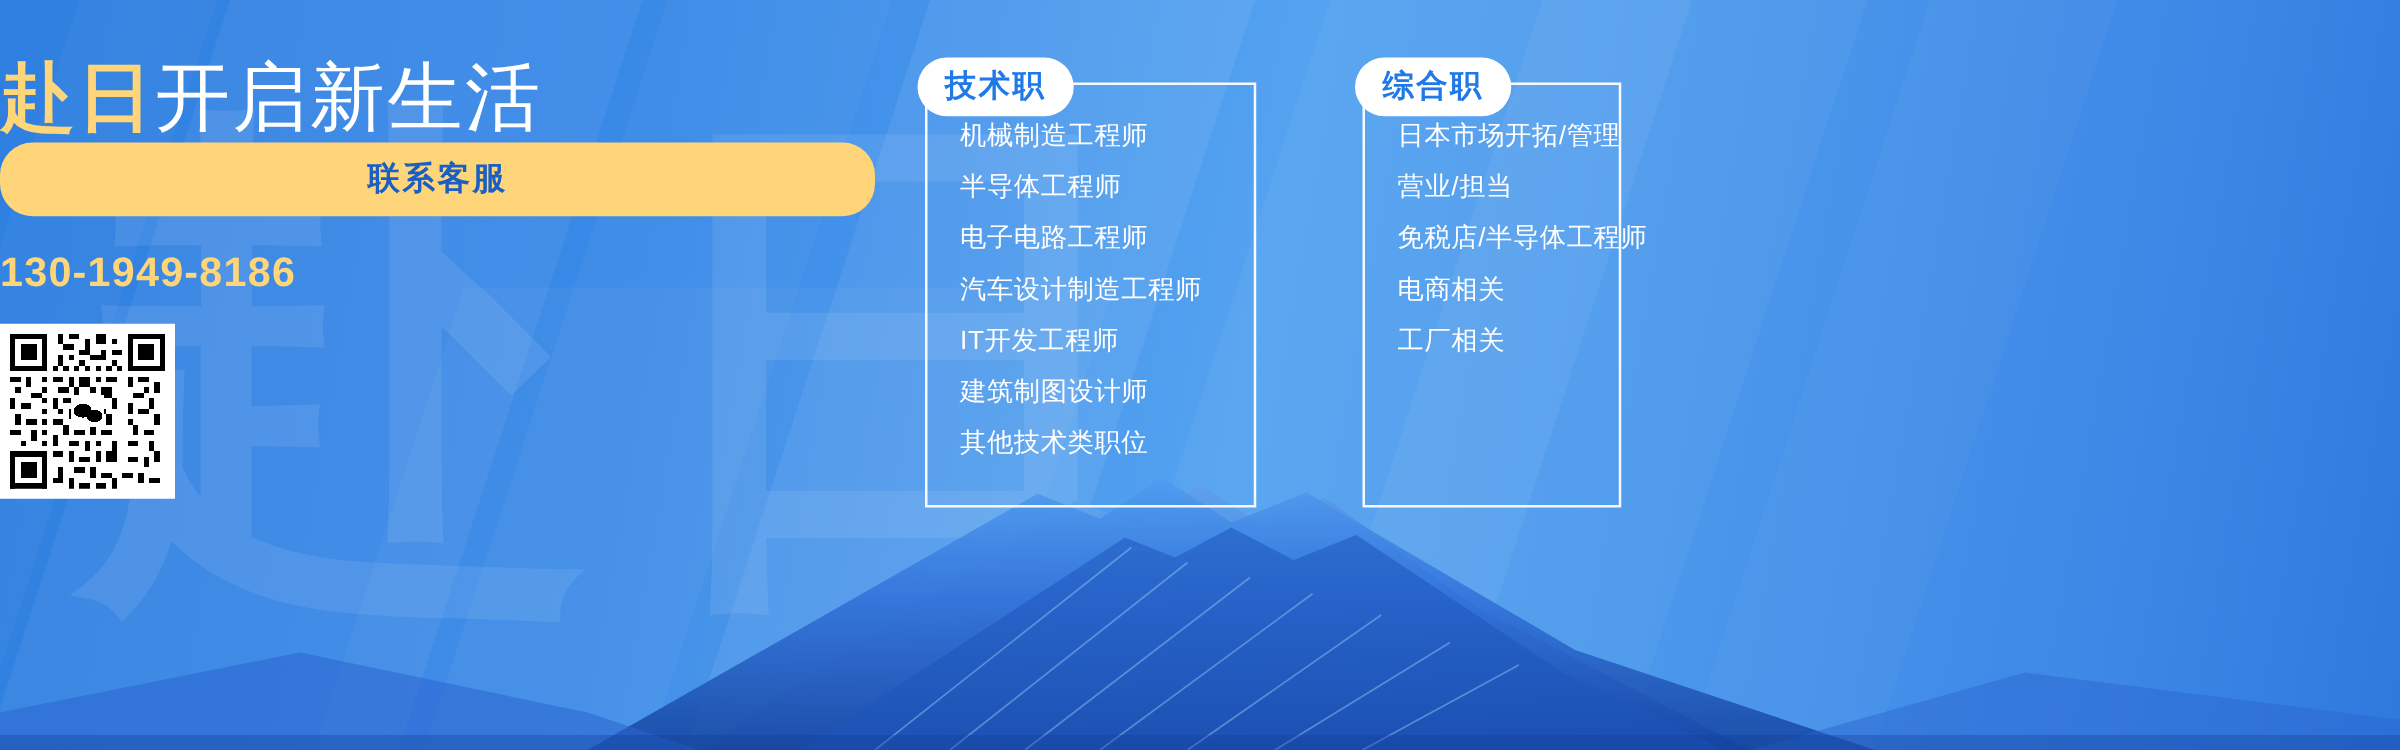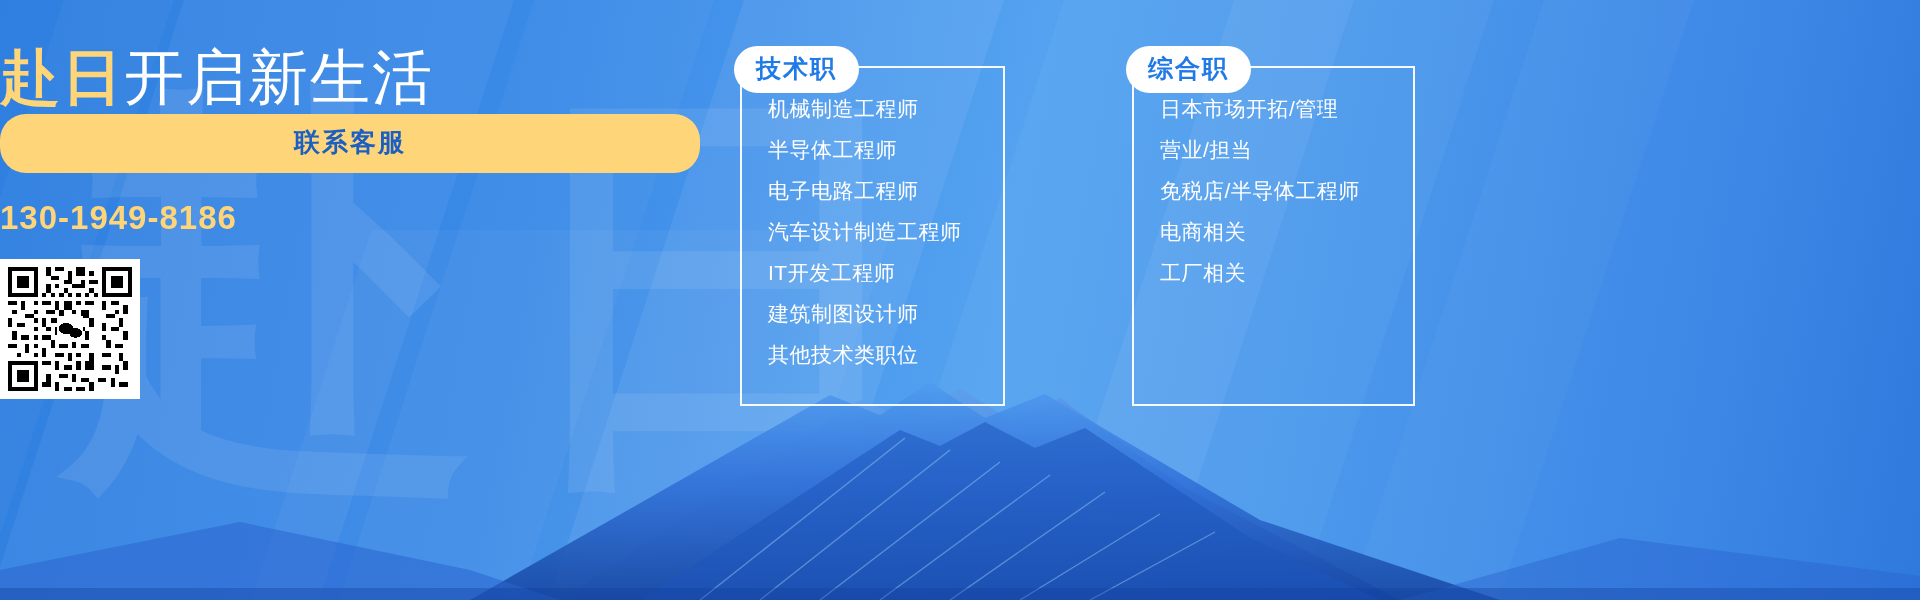--- a/index.html
+++ b/index.html
@@ -86,21 +86,21 @@
     width:140px; height:140px;
     background:#ffffff;
     padding:8px;
     display:flex; align-items:center; justify-content:center;
   }
   .qr-wrap svg { display:block; }
 
   
   .job-col { position:absolute; top:66px; }
   .job-col.tech { left:740px;  width:265px; }
-  .job-col.general { left:1132px; width:283px; }
+  .job-col.general { left:1090px; width:207px; }
 
   .job-box {
     position:relative;
     border:2px solid rgba(255,255,255,0.95);
     padding:30px 0 26px 26px;
     min-height:340px;
   }
   .job-col.tech .job-box { height:340px; }
   .job-col.general .job-box { height:340px; }
 

